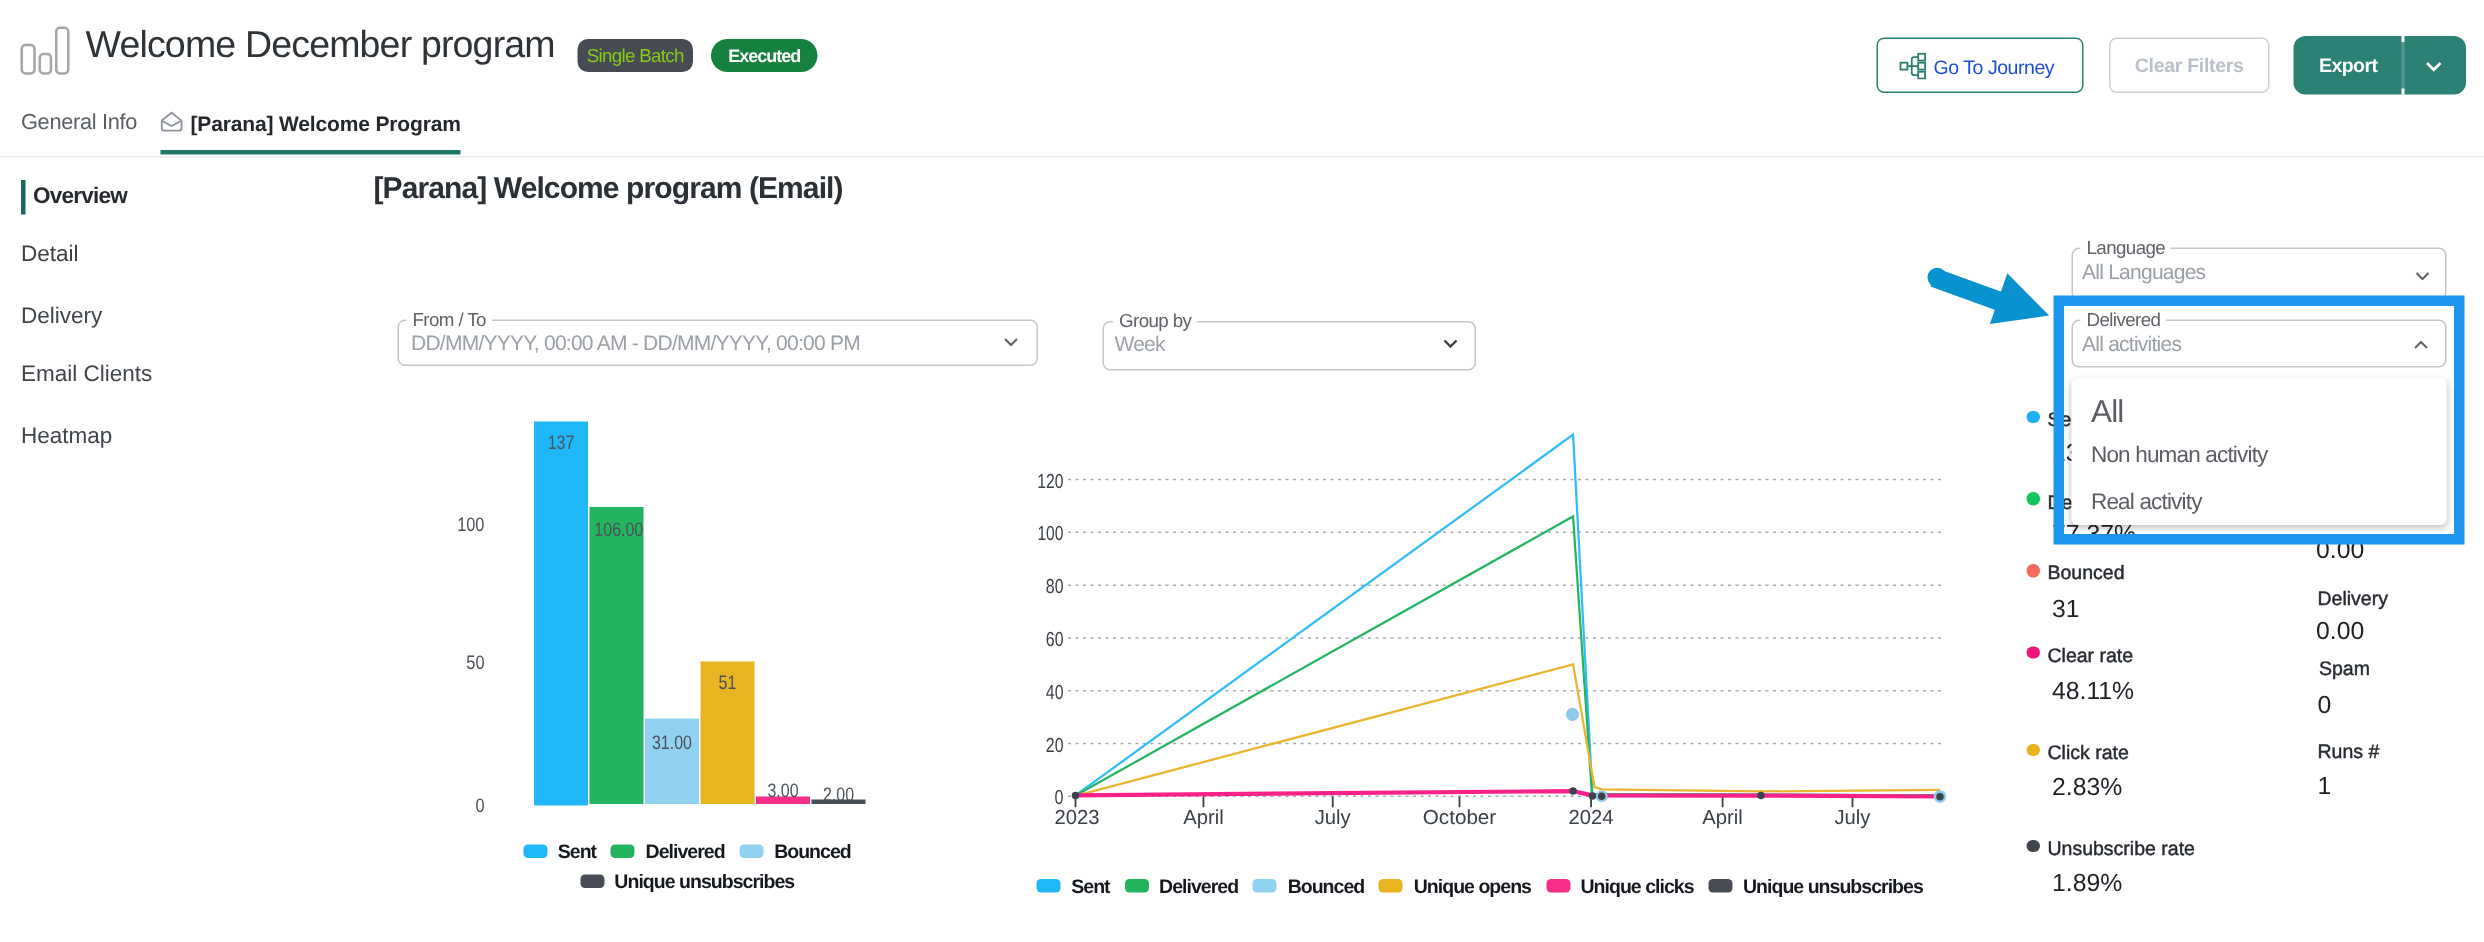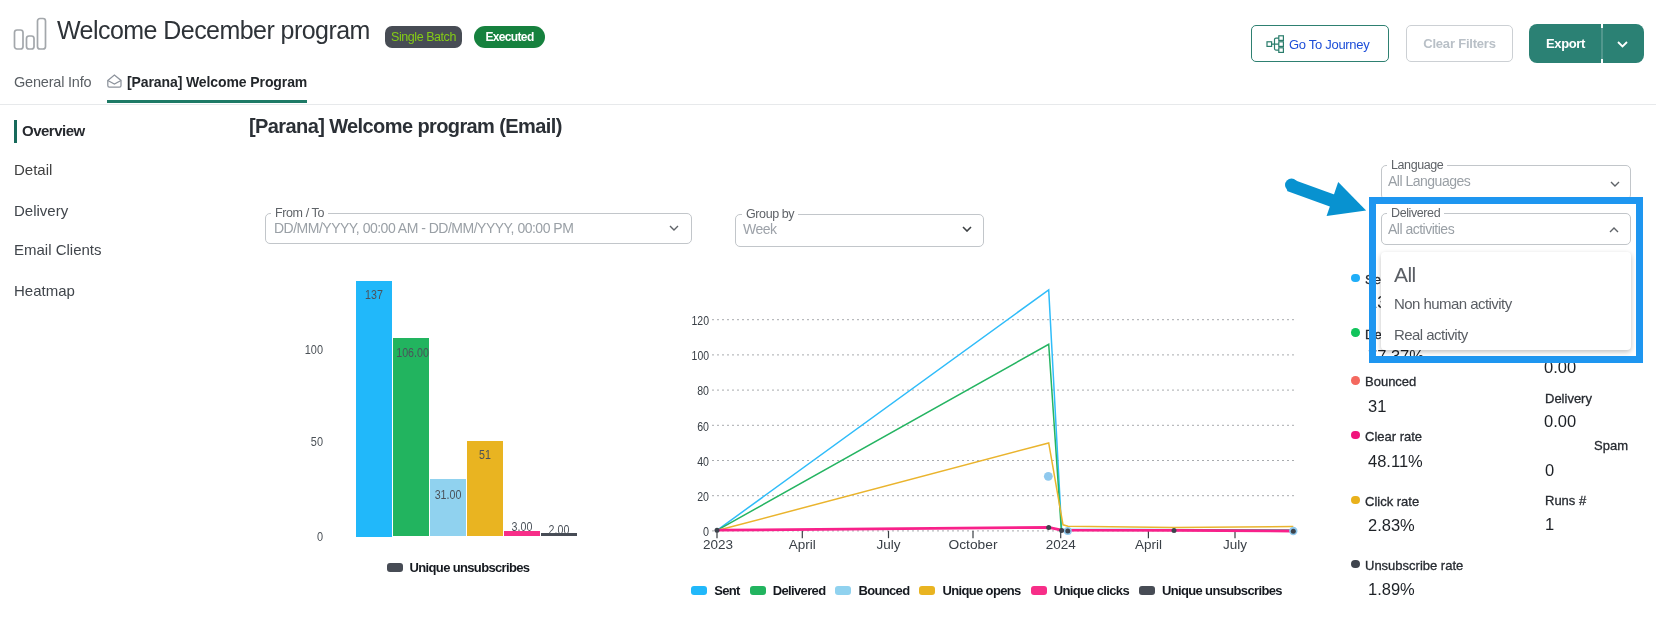--- a/index.html
+++ b/index.html
@@ -96,20 +96,21 @@
 <div class="abs bar" style="left:541px;top:532.8px;height:3.7px;background:#474c55;"></div>
 
 <div class="abs blab" style="left:356px;top:286.5px;">137</div>
 <div class="abs blab" style="left:393px;top:344.5px;">106.00</div>
 <div class="abs blab" style="left:430px;top:487.4px;">31.00</div>
 <div class="abs blab" style="left:467px;top:447.2px;">51</div>
 <div class="abs blab" style="left:504px;top:519.3px;">3.00</div>
 <div class="abs blab" style="left:541px;top:521.9px;">2.00</div>
 
 <div class="abs" style="left:290px;top:558px;width:336px;">
+  <div class="lgrow"><span class="sw" style="background:#21b8fa"></span>Sent<span class="sw" style="background:#22b45f"></span>Delivered<span class="sw" style="background:#90d2ef"></span>Bounced</div>
   <div class="lgrow"><span class="sw" style="background:#474c55"></span>Unique unsubscribes</div>
 </div>
 
 <svg class="abs" style="left:680px;top:282px" width="628" height="275" viewBox="680 282 628 275" font-family="Liberation Sans,sans-serif">
   <g stroke="#a8abae" stroke-width="1" stroke-dasharray="2 3">
     <line x1="712" y1="319.7" x2="1296" y2="319.7"></line>
     <line x1="712" y1="354.9" x2="1296" y2="354.9"></line>
     <line x1="712" y1="390.1" x2="1296" y2="390.1"></line>
     <line x1="712" y1="425.3" x2="1296" y2="425.3"></line>
     <line x1="712" y1="460.5" x2="1296" y2="460.5"></line>
@@ -193,21 +194,21 @@
 <div class="sval" style="left:1368px;top:516px;">2.83%</div>
 
 <div class="sdot" style="left:1351.2px;top:559.7px;background:#3f444d;"></div>
 <div class="slabel" style="left:1365px;top:557.7px;">Unsubscribe rate</div>
 <div class="sval" style="left:1368px;top:580px;">1.89%</div>
 
 <div class="slabel" style="left:1545px;top:334.5px;">Clicks</div>
 <div class="sval" style="left:1544px;top:357.5px;">0.00</div>
 <div class="slabel" style="left:1545px;top:390.5px;">Delivery</div>
 <div class="sval" style="left:1544px;top:412px;">0.00</div>
-<div class="slabel" style="left:1546px;top:438px;margin-left:48px;">Spam</div>
+<div class="slabel" style="left:1546px;top:438px;">Spam</div>
 <div class="sval" style="left:1545px;top:460.5px;">0</div>
 <div class="slabel" style="left:1545px;top:493px;">Runs #</div>
 <div class="sval" style="left:1545px;top:515px;">1</div>
 
 <div class="abs" style="left:1369.3px;top:197.3px;width:273.7px;height:165.3px;border:7.2px solid #1e96f0;z-index:5;"></div>
 <div class="abs" style="left:1381px;top:213px;width:250px;height:32px;border:1px solid #c2c6ca;border-radius:5px;background:#fff;z-index:6;"></div>
 <div class="lbl" style="left:1387px;top:207px;z-index:7;">Delivered</div>
 <div class="abs selval" style="left:1388px;top:221px;z-index:7;">All activities</div>
 <svg class="chev" style="left:1609px;top:227px;z-index:7;" viewBox="0 0 10 6" fill="none" stroke="#5f6368" stroke-width="1.4">
     <path d="M1 5 L5 1 L9 5"></path>

